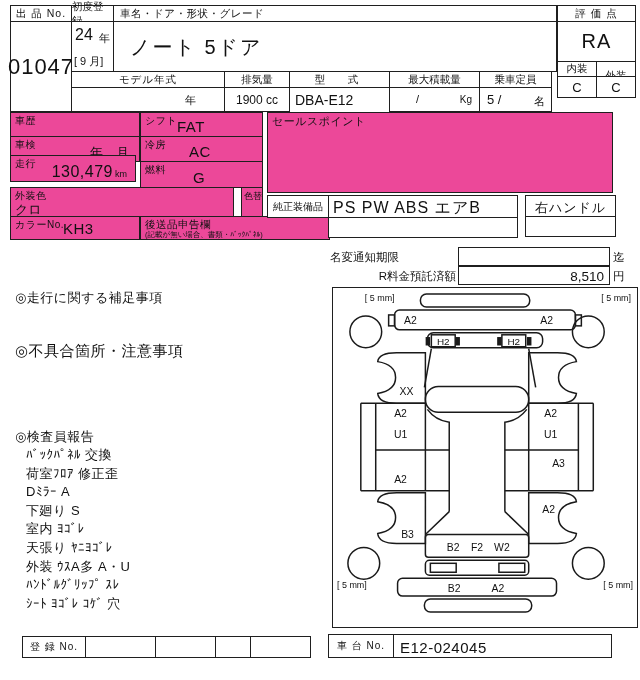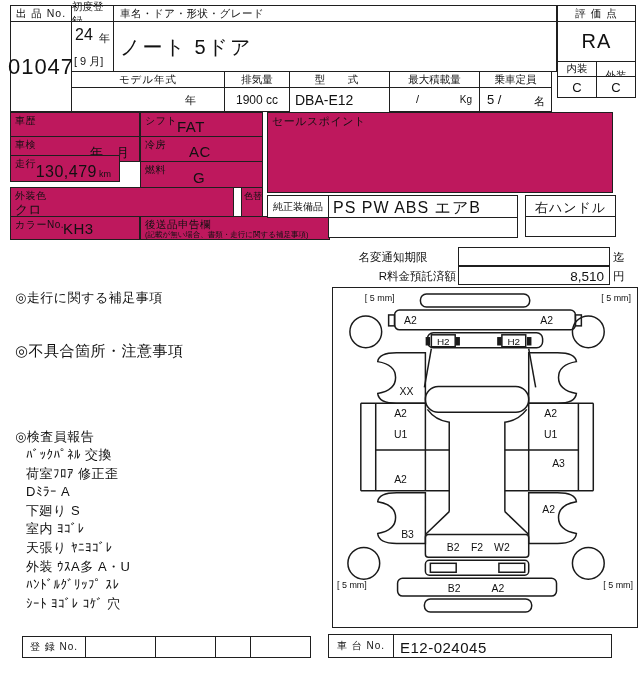--- a/index.html
+++ b/index.html
@@ -4,21 +4,21 @@
 <style>
   html,body{margin:0;padding:0;background:#e8e8e8}
   .sheet{
     position:relative;width:640px;height:680px;background:#fff;
     font-family:"Liberation Sans","DejaVu Sans",sans-serif;color:#111;
     overflow:hidden;
   }
   .box{position:absolute;box-sizing:border-box;border:1px solid #1f1f1f;background:#fff}
   .hdr{display:flex;align-items:center;justify-content:center;font-size:10.5px;letter-spacing:1px}
   .hdrleft{display:flex;align-items:center;font-size:10.5px;padding-left:6px}
-  .cell{position:absolute;box-sizing:border-box;border:1px solid #1f1f1f;background:#be185d}
+  .cell{position:absolute;box-sizing:border-box;border:1px solid #1f1f1f;background:#ec4899}
   .toplbl{position:absolute;top:1px;left:4px;font-size:10px;letter-spacing:.5px;white-space:nowrap}
   .val-big{font-size:15px;letter-spacing:.5px}
   .txt{position:absolute;white-space:nowrap}
   .center{display:flex;align-items:center;justify-content:center}
   .list{position:absolute;font-size:13px;line-height:18.6px;letter-spacing:.5px;white-space:nowrap}
   svg text{font-family:"Liberation Sans","DejaVu Sans",sans-serif}
 </style>
 </head>
 <body>
 
@@ -29,21 +29,21 @@
 
   <div class="box hdr" style="left:71px;top:5px;width:43px;height:17px;letter-spacing:0">初度登録</div>
   <div class="box" style="left:71px;top:21px;width:43px;height:51px">
     <div class="txt" style="left:3px;top:4px;font-size:16px">24</div>
     <div class="txt" style="left:27px;top:9px;font-size:11px">年</div>
     <div class="txt" style="left:2px;top:32px;font-size:11px">[ 9 月]</div>
   </div>
 
   <div class="box hdrleft" style="left:113px;top:5px;width:444px;height:17px;letter-spacing:.5px">車名・ドア・形状・グレード</div>
   <div class="box" style="left:113px;top:21px;width:444px;height:51px">
-    <div class="txt" style="left:6px;top:12px;font-size:20px;letter-spacing:2px">ノート 5ドア</div>
+    <div class="txt" style="left:16px;top:12px;font-size:20px;letter-spacing:2px">ノート 5ドア</div>
   </div>
 
   <div class="box hdr" style="left:557px;top:5px;width:79px;height:17px">評 価 点</div>
   <div class="box center" style="left:557px;top:21px;width:79px;height:41px;font-size:20px;letter-spacing:1px">RA</div>
   <div class="box hdr" style="left:557px;top:61px;width:40px;height:16px;letter-spacing:0">内装</div>
   <div class="box hdr" style="left:596px;top:61px;width:40px;height:30px;letter-spacing:0">外装</div>
   <div class="box center" style="left:557px;top:76px;width:40px;height:22px;font-size:13px">C</div>
   <div class="box center" style="left:596px;top:76px;width:40px;height:22px;font-size:13px">C</div>
 
   <div class="box hdr" style="left:71px;top:71px;width:154px;height:17px">モデル年式</div>
@@ -81,21 +81,21 @@
 
   <div class="cell" style="left:10px;top:136px;width:130px;height:26px">
     <span class="toplbl">車検</span>
     <div class="txt" style="right:10px;top:7px;font-size:13px">年　月</div>
   </div>
   <div class="cell" style="left:140px;top:136px;width:123px;height:26px">
     <span class="toplbl">冷房</span>
     <div class="txt val-big" style="left:48px;top:6px">AC</div>
   </div>
 
-  <div class="cell" style="left:10px;top:155px;width:110px;height:27px">
+  <div class="cell" style="left:10px;top:155px;width:126px;height:27px">
     <span class="toplbl">走行</span>
     <div class="txt" style="right:22px;top:7px;font-size:16px;letter-spacing:.5px">130,479</div>
     <div class="txt" style="right:8px;bottom:2px;font-size:9px">km</div>
   </div>
   <div class="cell" style="left:140px;top:161px;width:123px;height:27px">
     <span class="toplbl">燃料</span>
     <div class="txt val-big" style="left:52px;top:7px">G</div>
   </div>
 
   <div class="cell" style="left:10px;top:187px;width:224px;height:30px">
@@ -105,35 +105,35 @@
   <div class="cell" style="left:241px;top:187px;width:22px;height:30px">
     <div class="txt" style="left:2px;top:2px;font-size:9px">色替</div>
   </div>
 
   <div class="cell" style="left:10px;top:216px;width:130px;height:24px">
     <span class="toplbl">カラーNo.</span>
     <div class="txt val-big" style="left:52px;top:3px">KH3</div>
   </div>
   <div class="cell" style="left:140px;top:216px;width:190px;height:24px">
     <span class="toplbl" style="font-size:10.5px">後送品申告欄</span>
-    <div class="txt" style="left:4px;top:13px;font-size:7.5px">(記載が無い場合、書類・走行に関する補足事項)</div>
+    <div class="txt" style="left:4px;top:13px;font-size:7.5px">(記載が無い場合、書類・ﾊﾞｯｸﾊﾟﾈﾙ)</div>
   </div>
 
   <div class="cell" style="left:267px;top:112px;width:346px;height:81px">
     <span class="toplbl" style="font-size:11px">セールスポイント</span>
   </div>
   <div class="box center" style="left:267px;top:195px;width:62px;height:23px;font-size:10px">純正装備品</div>
   <div class="box" style="left:328px;top:195px;width:190px;height:23px">
     <div class="txt" style="left:4px;top:2px;font-size:16px;letter-spacing:1px">PS PW ABS エアB</div>
   </div>
   <div class="box center" style="left:525px;top:195px;width:91px;height:26px;font-size:13px;letter-spacing:1px">右ハンドル</div>
   <div class="box" style="left:328px;top:217px;width:190px;height:21px"></div>
   <div class="box" style="left:525px;top:216px;width:91px;height:21px"></div>
 
-  <div class="txt" style="left:330px;top:250px;width:126px;text-align:center;font-size:11.5px">名変通知期限</div>
+  <div class="txt" style="left:330px;top:250px;width:126px;text-align:left;font-size:11.5px">名変通知期限</div>
   <div class="box" style="left:458px;top:247px;width:152px;height:19px"></div>
   <div class="txt" style="left:613px;top:250px;font-size:11.5px">迄</div>
 
   <div class="txt" style="left:330px;top:269px;width:126px;text-align:right;font-size:11.5px">R料金預託済額</div>
   <div class="box" style="left:458px;top:266px;width:152px;height:19px">
     <div class="txt" style="right:5px;top:2px;font-size:13.5px">8,510</div>
   </div>
   <div class="txt" style="left:613px;top:269px;font-size:11.5px">円</div>
 
   <div class="txt" style="left:15px;top:289px;font-size:13px;letter-spacing:.5px">◎走行に関する補足事項</div>

